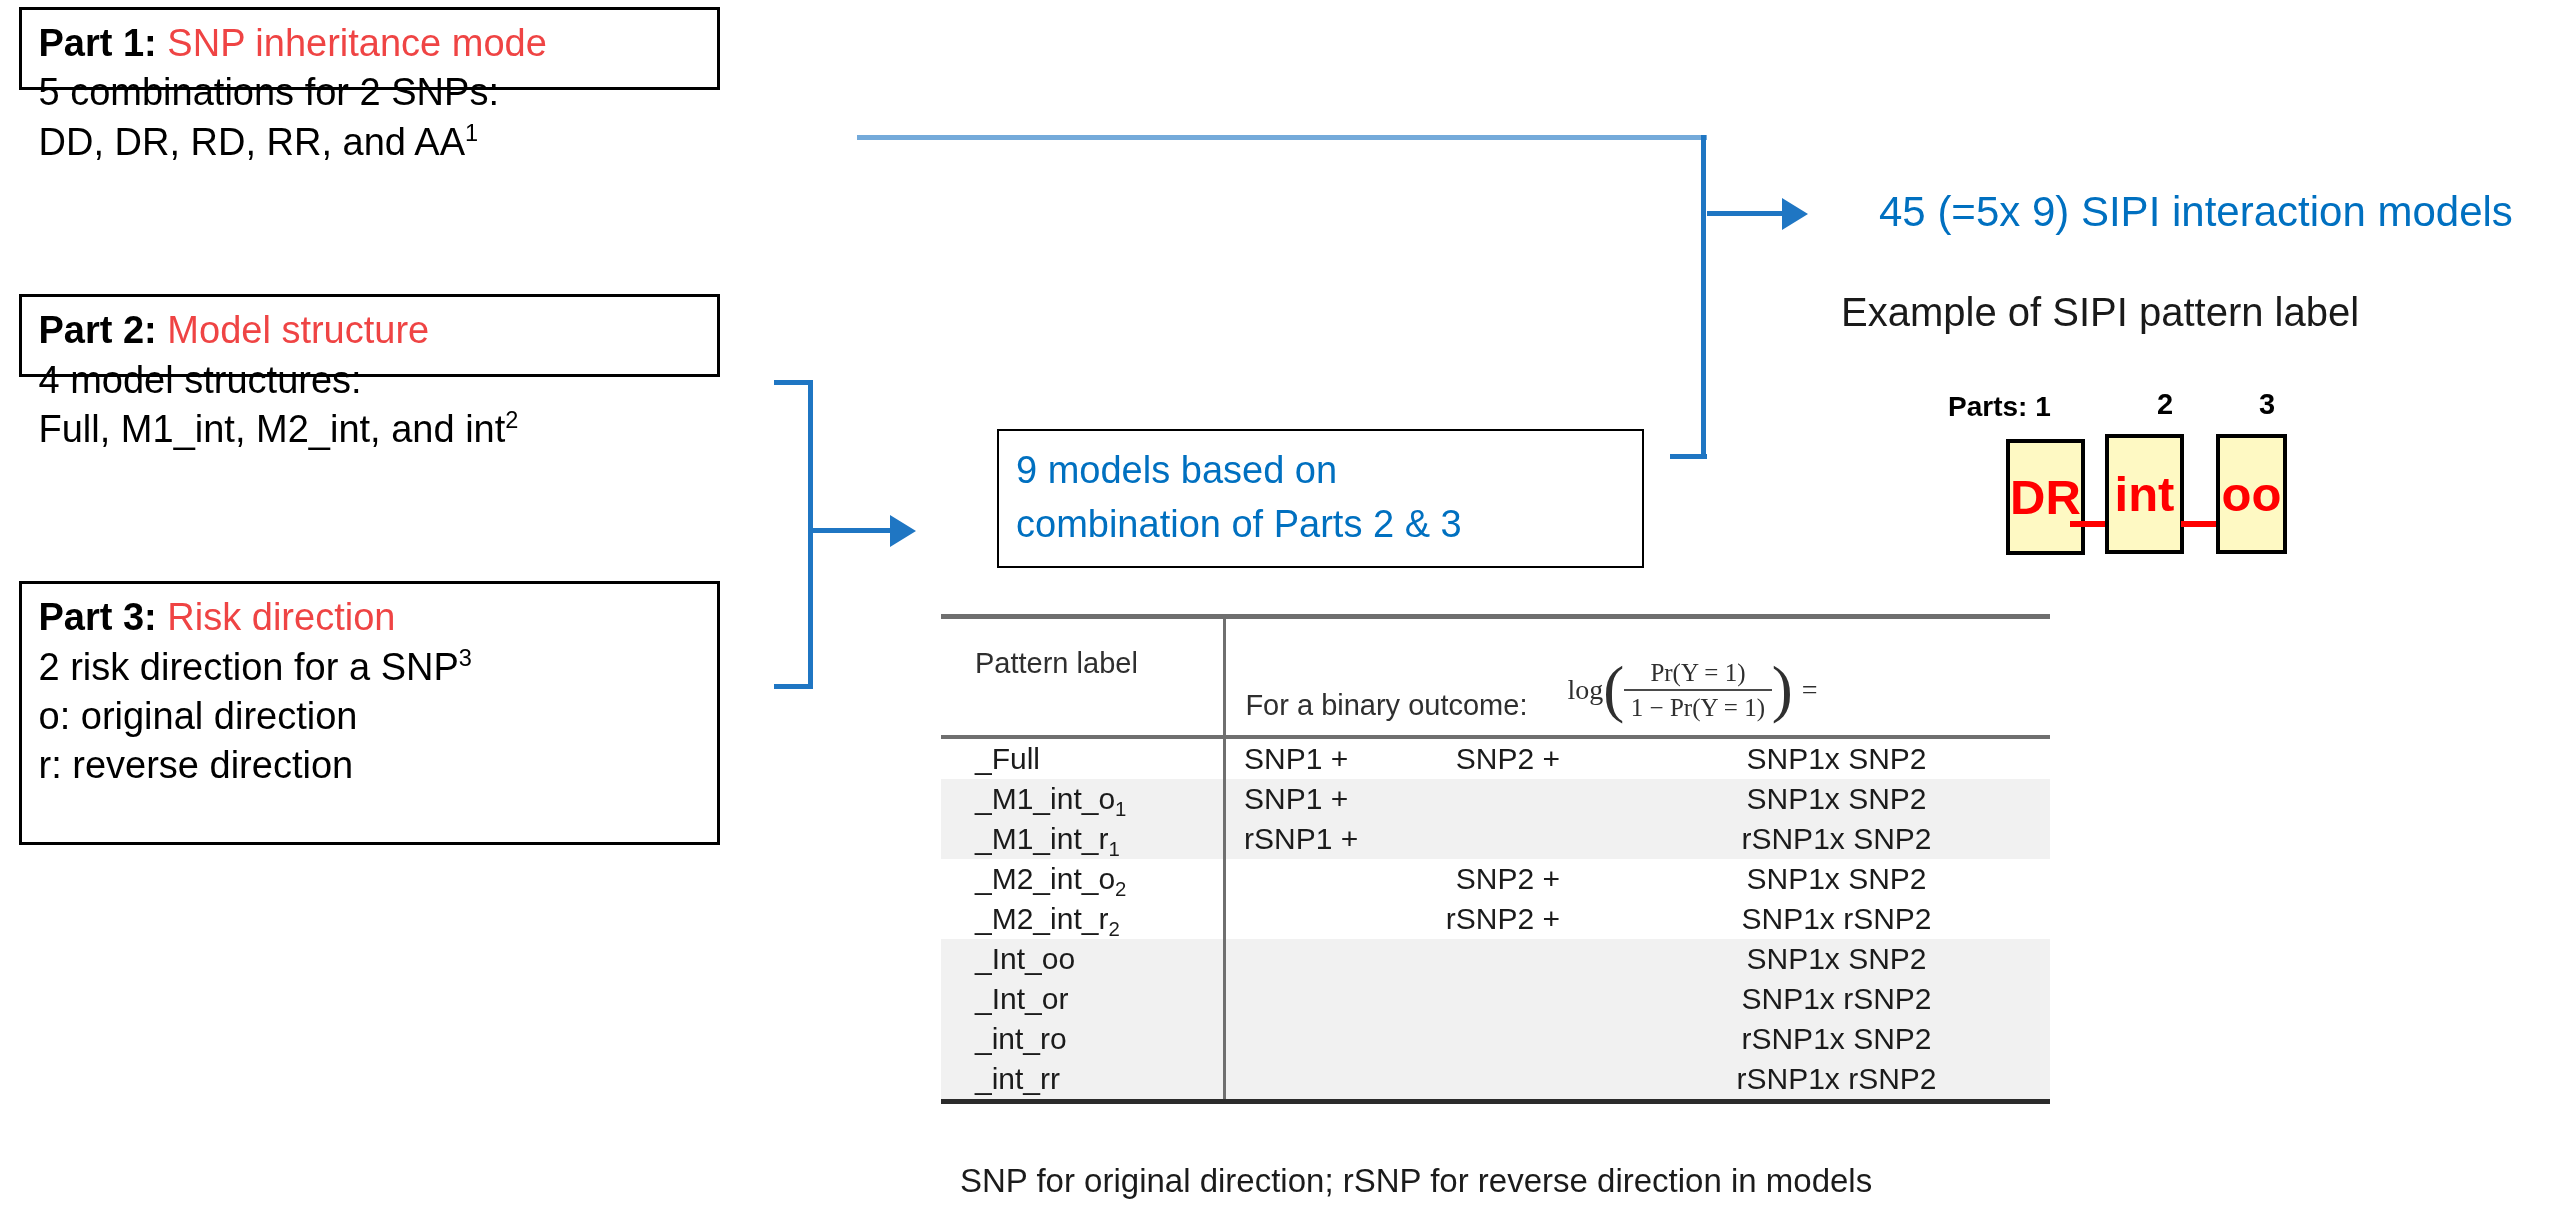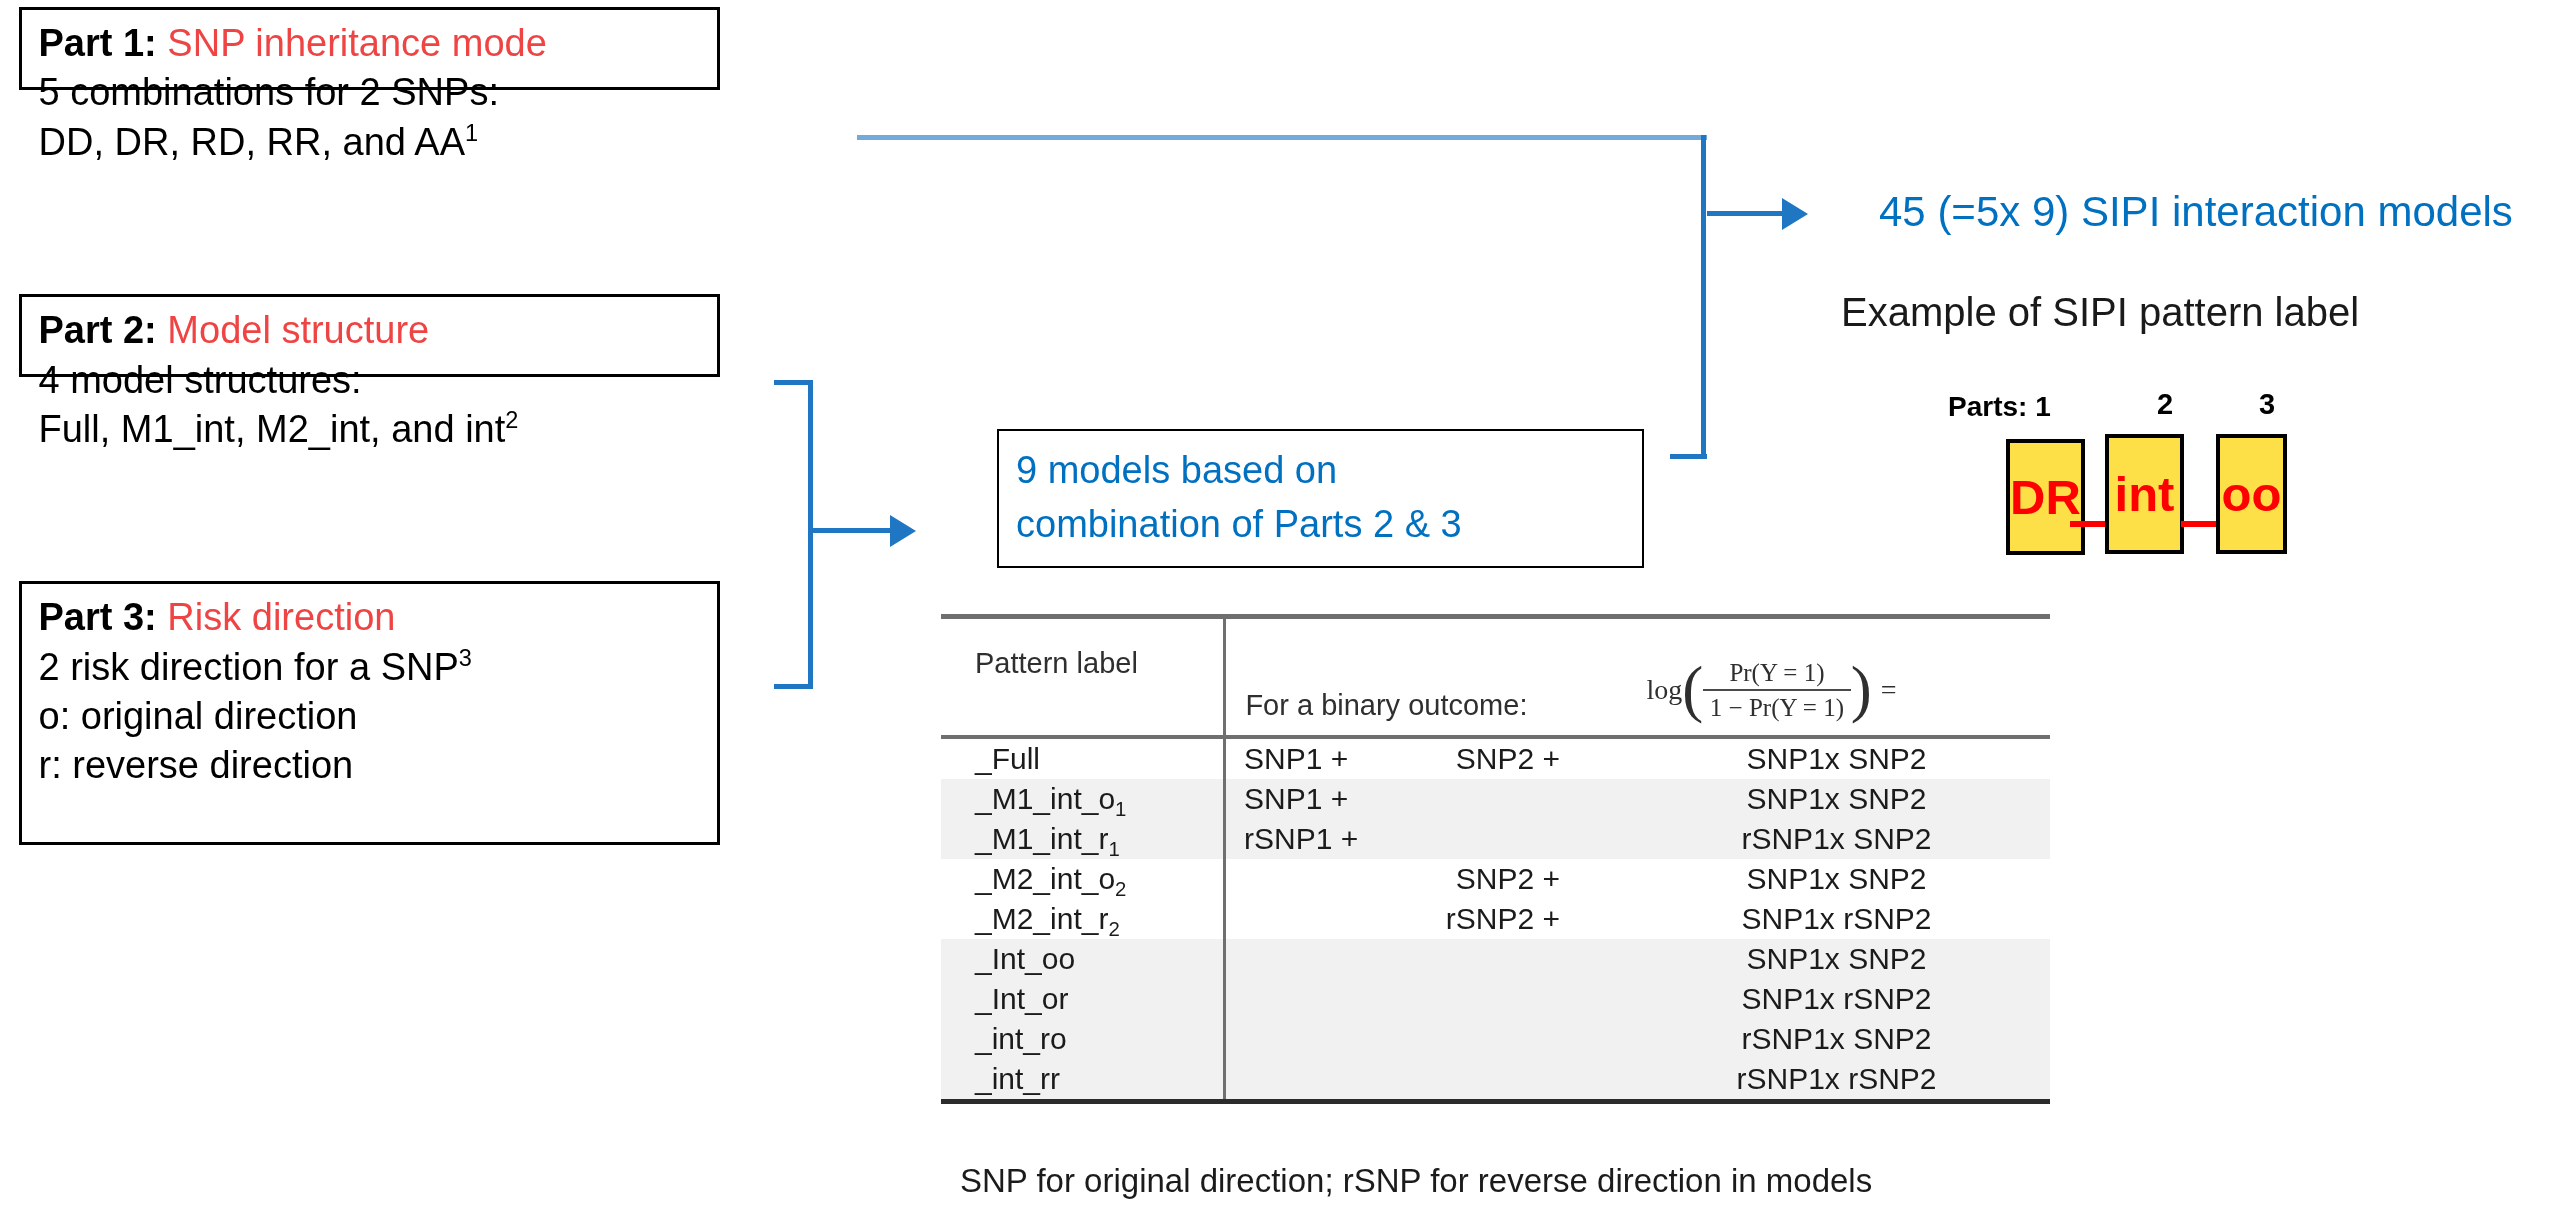--- a/index.html
+++ b/index.html
@@ -18,39 +18,39 @@
 
   .conn{position:absolute;background:#1F76C3;}
   .arrowhead{position:absolute;width:0;height:0;border-style:solid;
              border-width:16px 0 16px 26.4px;border-color:transparent transparent transparent #1F76C3;}
 
   .hdr-blue{position:absolute;color:#0070C0;font-size:42px;white-space:nowrap;}
   .hdr-black{position:absolute;color:#1a1a1a;font-size:40px;white-space:nowrap;}
 
   .parts-label{position:absolute;font-weight:bold;font-size:28px;white-space:nowrap;}
   .pnum{position:absolute;font-weight:bold;font-size:29px;}
-  .lbl-box{position:absolute;border:4px solid #000;background:#fde047;box-sizing:border-box;
+  .lbl-box{position:absolute;border:4px solid #000;background:#fef9c3;box-sizing:border-box;
            display:flex;align-items:center;justify-content:center;}
   .lbl-txt{color:#FF0000;font-weight:bold;font-size:49px;line-height:1;white-space:nowrap;}
   .us{position:absolute;background:#FF0000;height:6px;}
 
   
   #model-table{position:absolute;left:941px;top:614px;width:1109px;}
   .rule-top{height:4.6px;background:#6f6f6f;}
   .rule-mid{height:4px;background:#6f6f6f;}
   .rule-bot{height:5.3px;background:#2b2b2b;}
   .tbl-grid{display:grid;grid-template-columns:282px 1fr;position:relative;}
   .vdiv{position:absolute;left:282px;top:0;bottom:0;width:3.3px;background:#6f6f6f;}
   .hd-left{font-size:29px;color:#2f2f2f;padding:28px 0 43px 34px;}
   .hd-right{font-size:29px;color:#2f2f2f;padding:40px 0 13.2px 22.4px;display:flex;align-items:flex-end;}
   .frac{display:inline-block;vertical-align:middle;text-align:center;font-size:25px;
         font-family:"Liberation Serif", serif;}
   .frac .num{border-bottom:2.6px solid #4a4a4a;padding:0 6.6px 2.6px;}
   .frac .den{padding:2.6px 6.6px 0;}
-  .logwrap{display:flex;align-items:center;font-family:"Liberation Serif", serif;font-size:28px;margin-left:119px;}
+  .logwrap{display:flex;align-items:center;font-family:"Liberation Serif", serif;font-size:28px;margin-left:40px;}
   .paren{font-size:63px;line-height:.85;font-family:"Liberation Serif", serif;font-weight:300;}
   .logsub{font-size:28px;font-family:"Liberation Serif", serif;}
   .row{display:grid;grid-template-columns:282px 165px 172px 1fr;position:relative;height:40px;}
   .row.shaded{background:#f1f1f1;}
   .cell{font-size:30px;color:#1b1b1b;line-height:40px;white-space:nowrap;}
   .c-label{padding-left:34px;}
   .c-a{text-align:left;padding-left:21px;}
   .c-b{text-align:right;}
   .c-c{text-align:center;padding-left:63px;}
   .sub{font-size:.68em;vertical-align:sub;line-height:0;}

